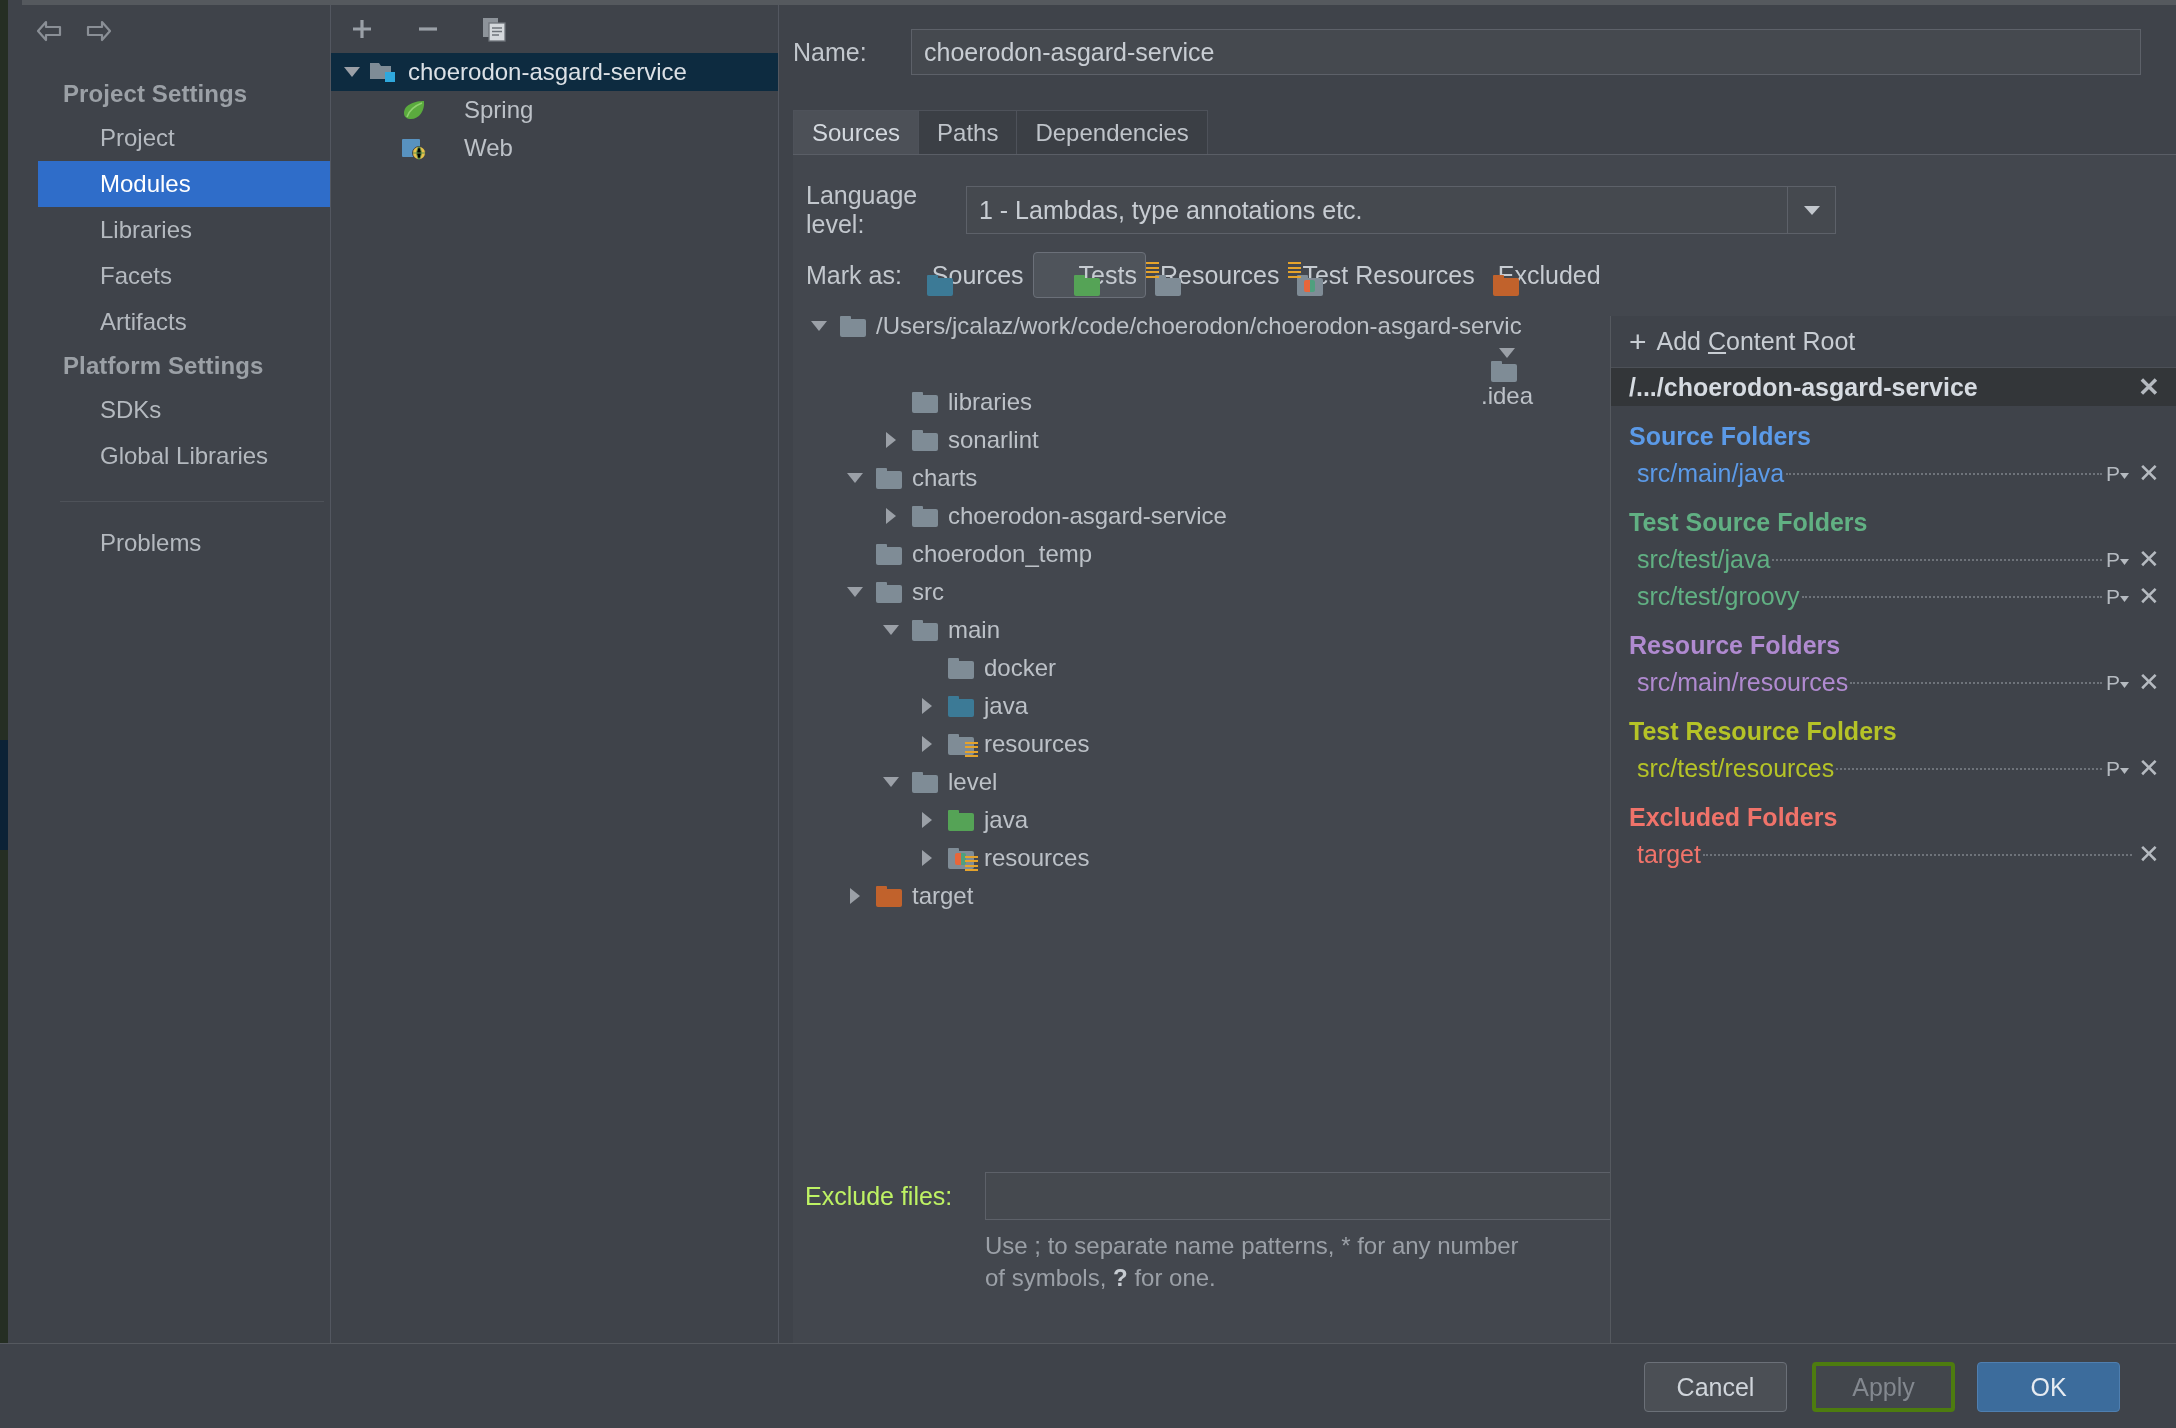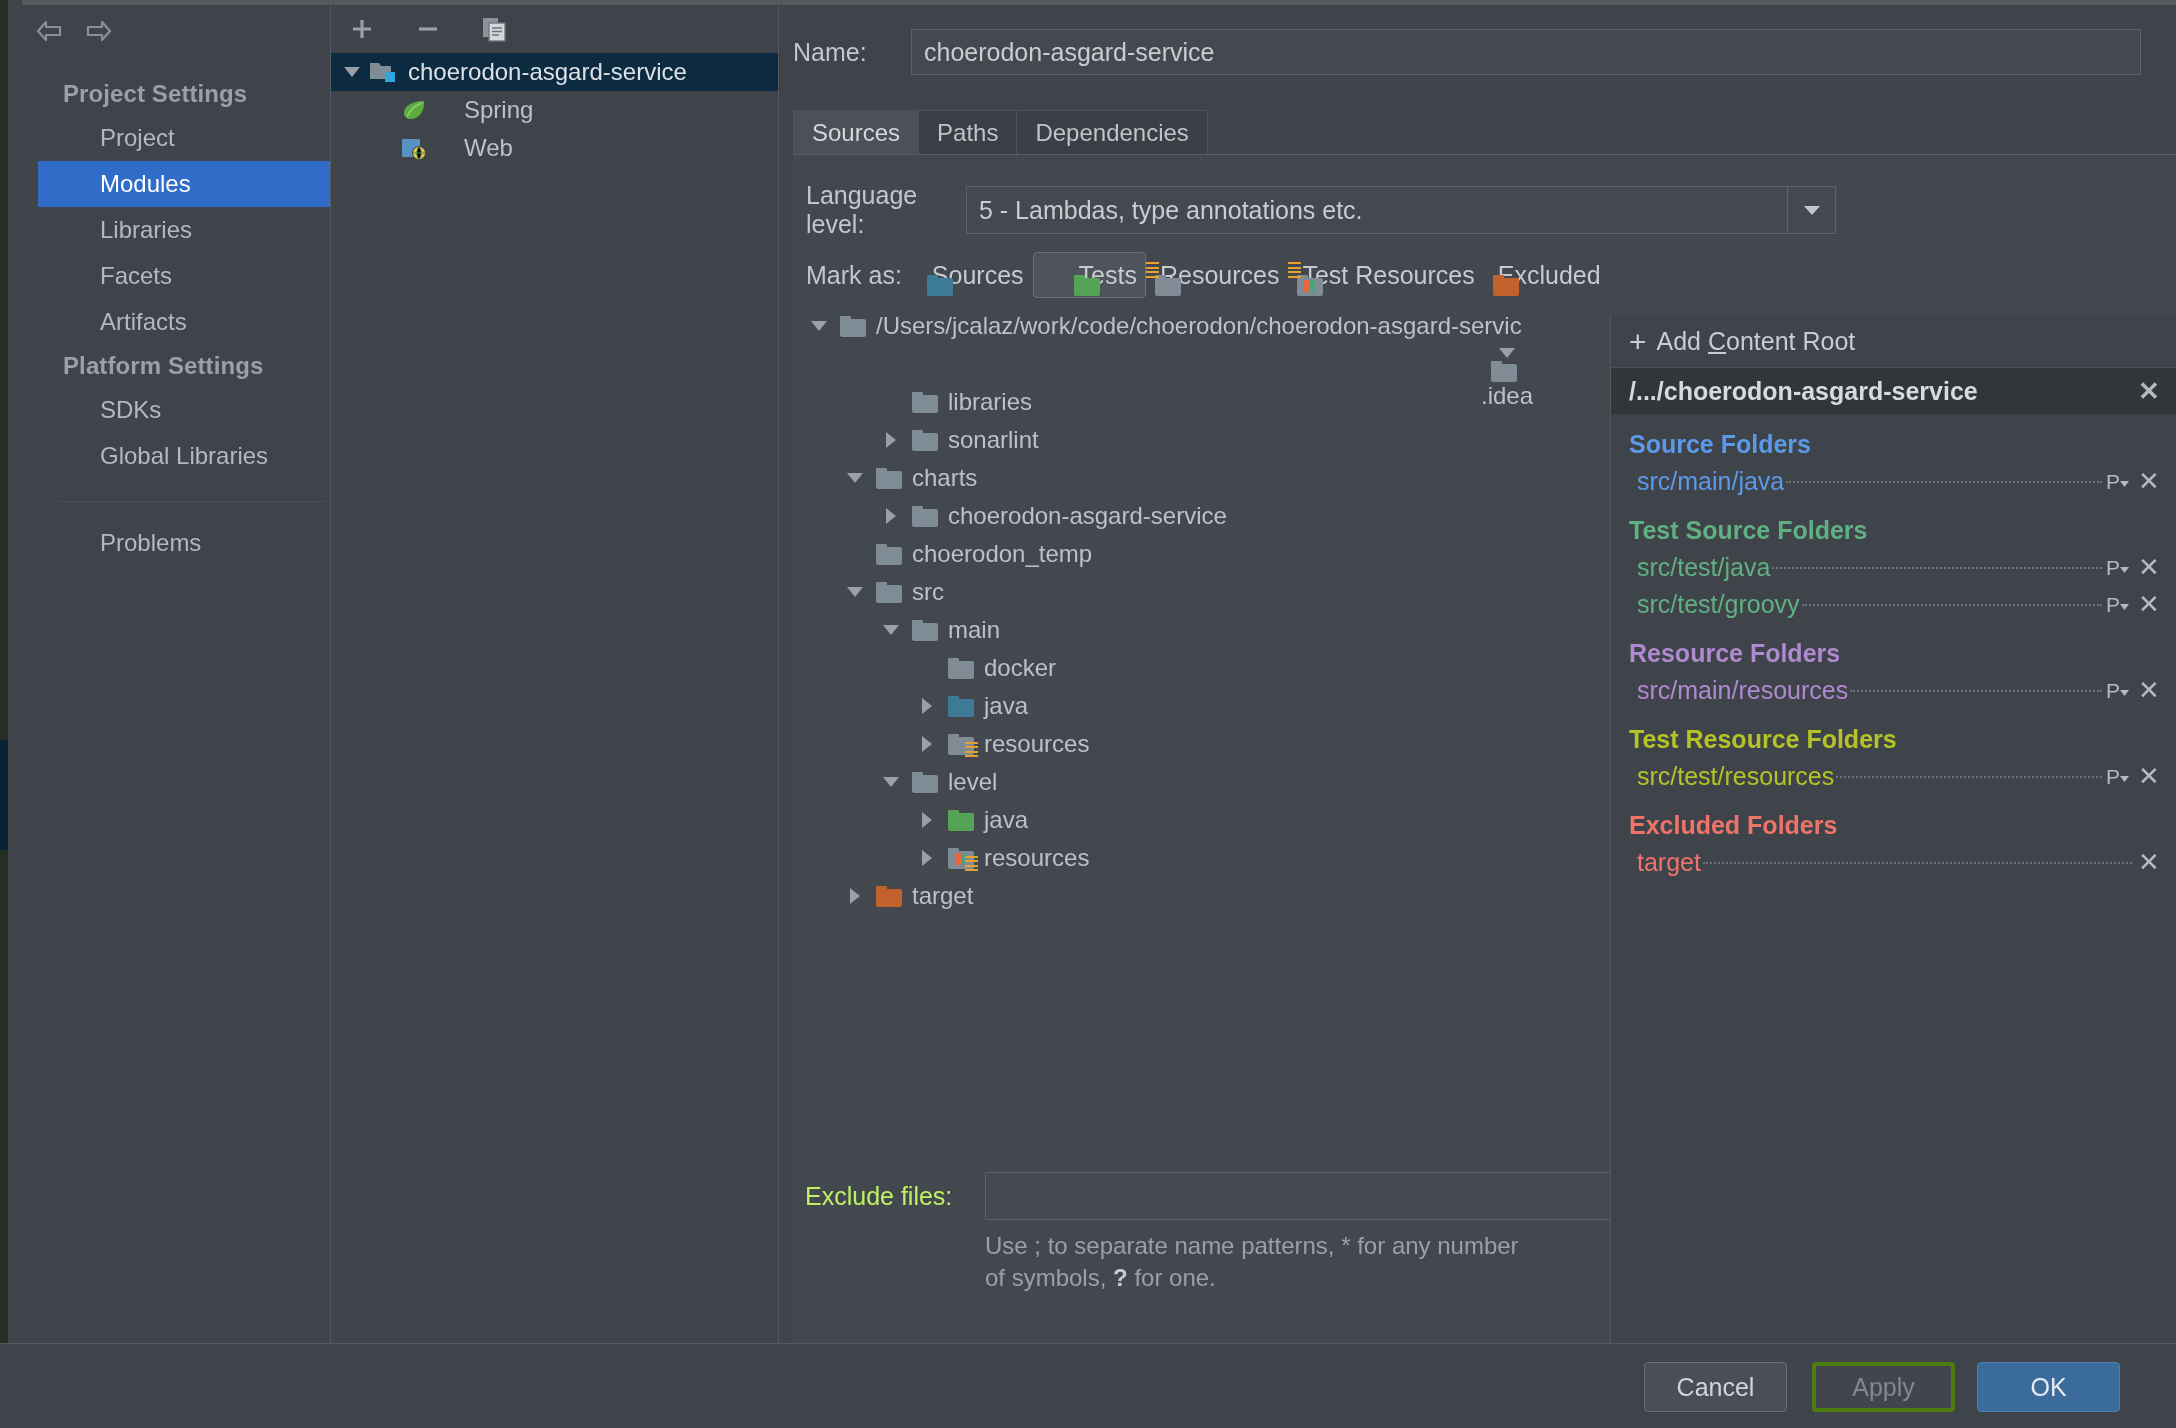--- a/index.html
+++ b/index.html
@@ -213,21 +213,21 @@
   }
   .addroot {
     display: flex; align-items: center; gap: 10px;
     height: 52px; padding-left: 18px;
     font-size: 25px; color: #c8cdd3;
     border-bottom: 1px solid #4c5057;
   }
   .addroot .plus { font-size: 30px; color:#c8cdd3; line-height: 1; }
   .rootheader {
     display: flex; align-items: center; justify-content: space-between;
-    height: 46px; padding: 0 14px 0 18px;
+    height: 38px; padding: 0 14px 0 18px;
     background: #333639; font-size: 25px; font-weight: bold; color: #d6dbe1;
   }
   .x-btn { color: #b5bac0; font-size: 26px; width: 26px; text-align:center; }
   .grp { margin-top: 6px; }
   .grp-title { font-size: 25px; font-weight: bold; padding: 10px 0 4px 18px; }
   .grp-item {
     display: flex; align-items: center;
     font-size: 25px; padding: 3px 14px 3px 26px; gap: 0;
   }
   .grp-item .txt { flex: none; }
@@ -369,21 +369,21 @@
         <div class="tab active">Sources</div>
         <div class="tab">Paths</div>
         <div class="tab">Dependencies</div>
       </div>
 
     <div class="tab-content">
 
       <div class="ll-row">
         <div class="ll-label">Language level:</div>
         <div class="ll-combo">
-          <span class="val">5 - Lambdas, type annotations etc.</span>
+          <span class="val">1 - Lambdas, type annotations etc.</span>
           <span class="arrowbox">
             <svg width="20" height="14" viewBox="0 0 20 14">
                 <path d="M2 3 L10 12 L18 3 Z" fill="#c2c7cd"></path>
               </svg>
           </span>
         </div>
       </div>
 
       <div class="markas-row" id="markas-row">
         <div class="markas-label">Mark as:</div>

